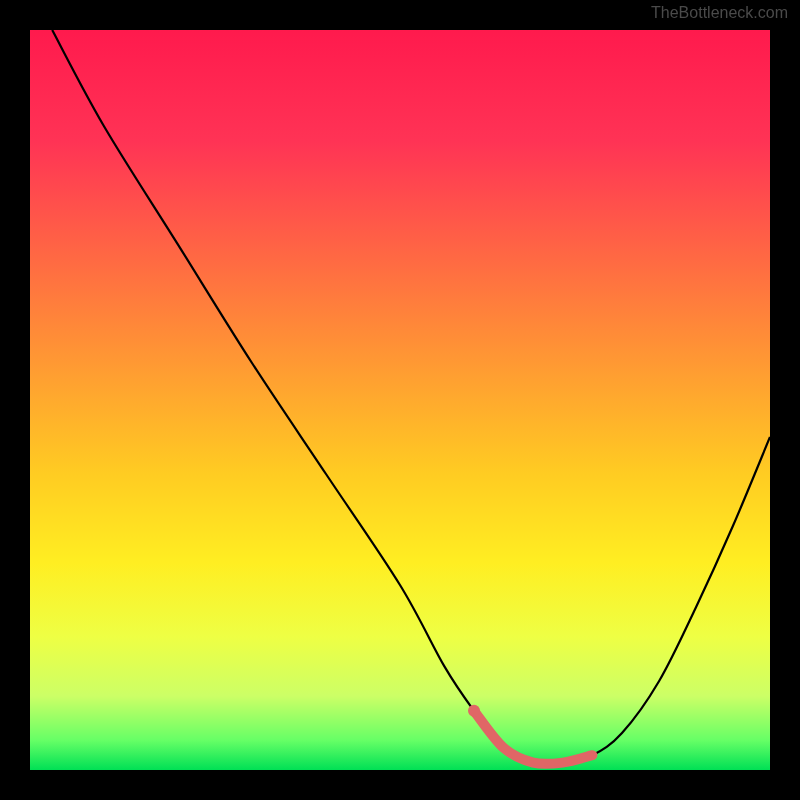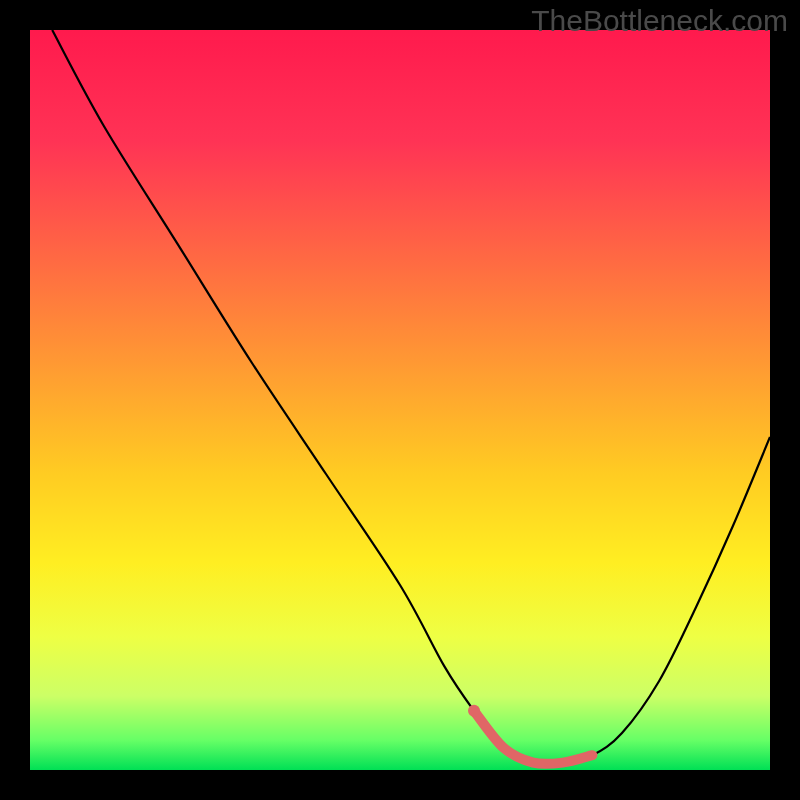--- a/index.html
+++ b/index.html
@@ -1,17 +1,17 @@
 <!DOCTYPE html>
 <html><head>
 <meta charset="utf-8">
 <style>
   * { margin: 0; padding: 0; box-sizing: border-box; }
   body { width: 800px; height: 800px; background: #000; position: relative; font-family: Arial, sans-serif; }
-  .watermark { position: absolute; top: 4px; right: 12px; color: #4a4a4a; font-size: 30px; font-weight: 500; z-index: 10; }
+  .watermark { position: absolute; top: 4px; right: 12px; color: #4a4a4a; font-size: 16px; font-weight: 500; z-index: 10; }
   .chart-container { position: absolute; left: 30px; top: 30px; width: 740px; height: 740px; }
   .gradient-bg { position: absolute; left: 0; top: 0; width: 740px; height: 740px; }
   .curve-layer { position: absolute; left: 0; top: 0; width: 740px; height: 740px; }
 </style>
 </head>
 <body>
 
 <div class="watermark">TheBottleneck.com</div>
 
 <div class="chart-container">

